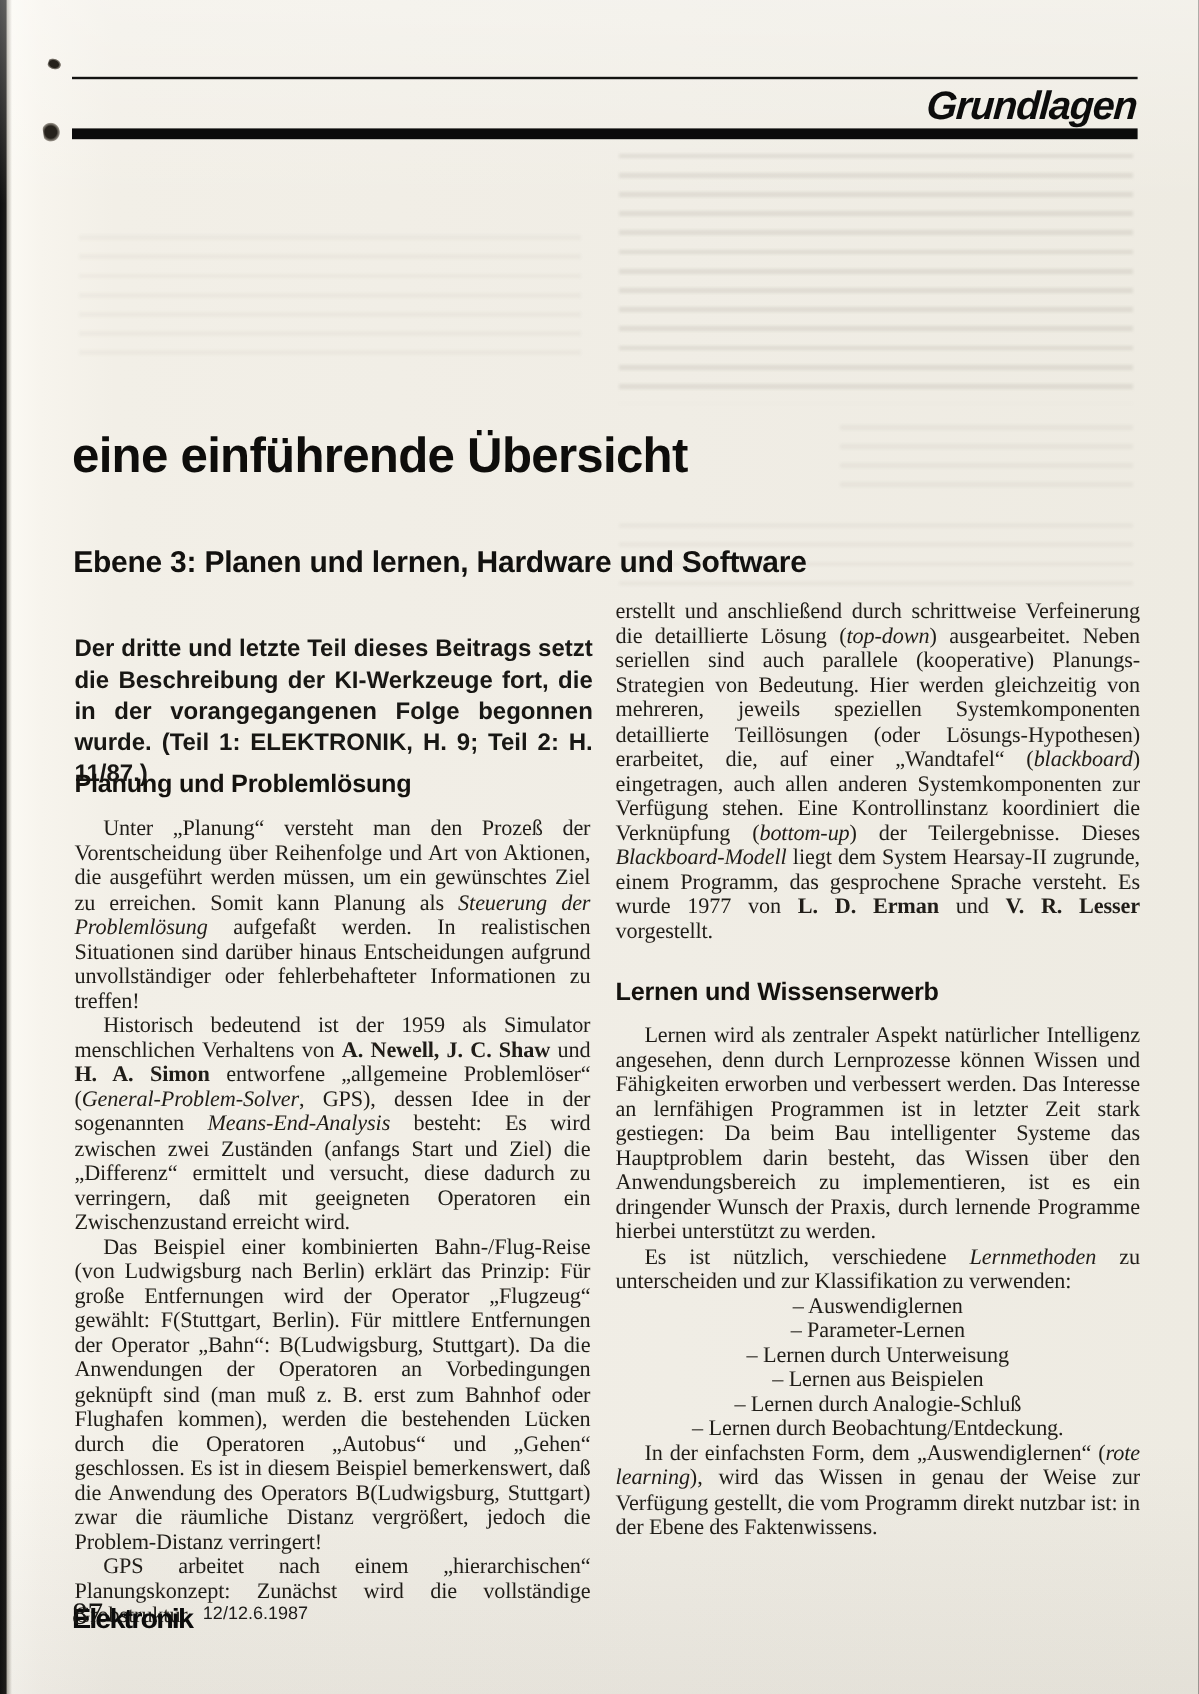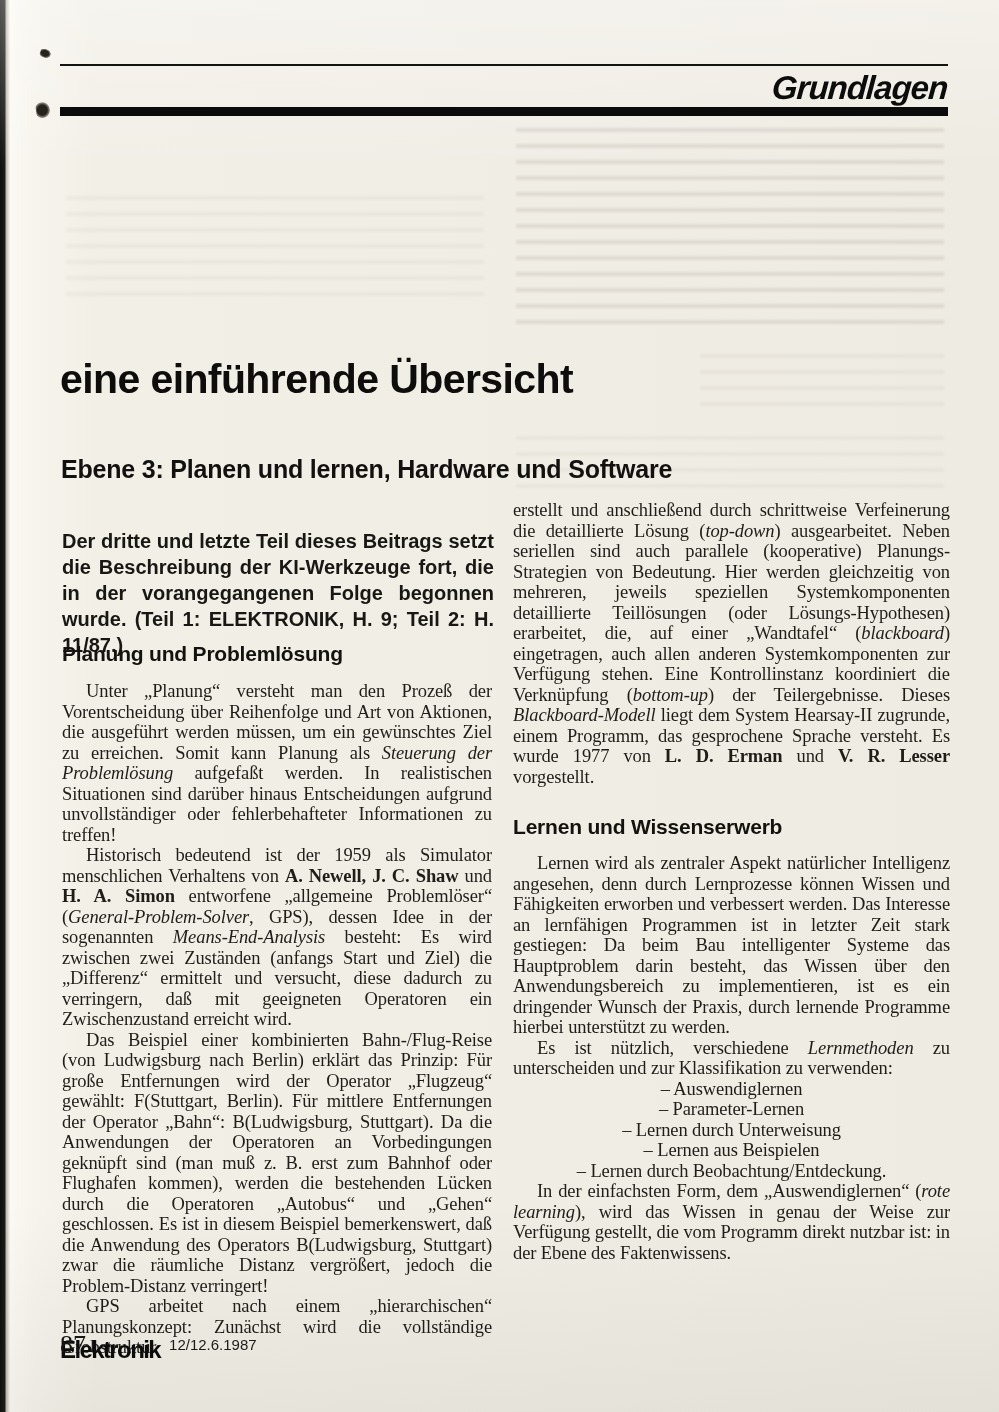--- a/index.html
+++ b/index.html
@@ -92,20 +92,21 @@
   <div class="col colR">
     <p class="body"><span>erstellt und anschließend durch schrittweise Verfeinerung die detaillierte Lösung (</span><span class="i">top-down</span><span>) ausgearbeitet. Neben seriellen sind auch parallele (kooperative) Planungs-Strategien von Bedeutung. Hier werden gleichzeitig von mehreren, jeweils speziellen Systemkomponenten detaillierte Teillösungen (oder Lösungs-Hypothesen) erarbeitet, die, auf einer „Wandtafel“ (</span><span class="i">blackboard</span><span>) eingetragen, auch allen anderen Systemkomponenten zur Verfügung stehen. Eine Kontrollinstanz koordiniert die Verknüpfung (</span><span class="i">bottom-up</span><span>) der Teilergebnisse. Dieses </span><span class="i">Blackboard-Modell</span><span> liegt dem System Hearsay-II zugrunde, einem Programm, das gesprochene Sprache versteht. Es wurde 1977 von </span><span class="b">L. D. Erman</span><span> und </span><span class="b">V. R. Lesser</span><span> vorgestellt.</span></p>
     <h3>Lernen und Wissenserwerb</h3>
     <p class="body ind"><span>Lernen wird als zentraler Aspekt natürlicher Intelligenz angesehen, denn durch Lernprozesse können Wissen und Fähigkeiten erworben und verbessert werden. Das Interesse an lernfähigen Programmen ist in letzter Zeit stark gestiegen: Da beim Bau intelligenter Systeme das Hauptproblem darin besteht, das Wissen über den Anwendungsbereich zu implementieren, ist es ein dringender Wunsch der Praxis, durch lernende Programme hierbei unterstützt zu werden.</span></p>
     <p class="body ind"><span>Es ist nützlich, verschiedene </span><span class="i">Lernmethoden</span><span> zu unterscheiden und zur Klassifikation zu verwenden:</span></p>
     <div>
       <p class="body li">– Auswendiglernen</p>
       <p class="body li">– Parameter-Lernen</p>
       <p class="body li">– Lernen durch Unterweisung</p>
       <p class="body li">– Lernen aus Beispielen</p>
+      <p class="body li">– Lernen durch Analogie-Schluß</p>
       <p class="body li">– Lernen durch Beobachtung/Entdeckung.</p>
     </div>
     <p class="body ind"><span>In der einfachsten Form, dem „Auswendiglernen“ (</span><span class="i">rote learning</span><span>), wird das Wissen in genau der Weise zur Verfügung gestellt, die vom Programm direkt nutzbar ist: in der Ebene des Faktenwissens.</span></p>
   </div>
 
   <div class="footer-left">
     <span class="logo">Elektronik</span>
     <span class="issue">12/12.6.1987</span>
   </div>
   <div class="pagenum">87</div>

